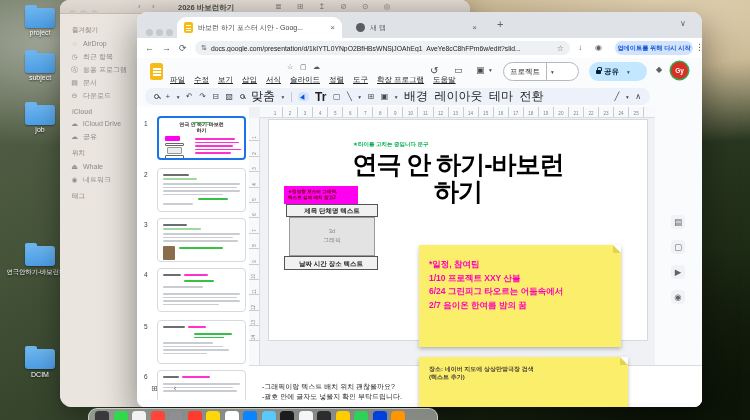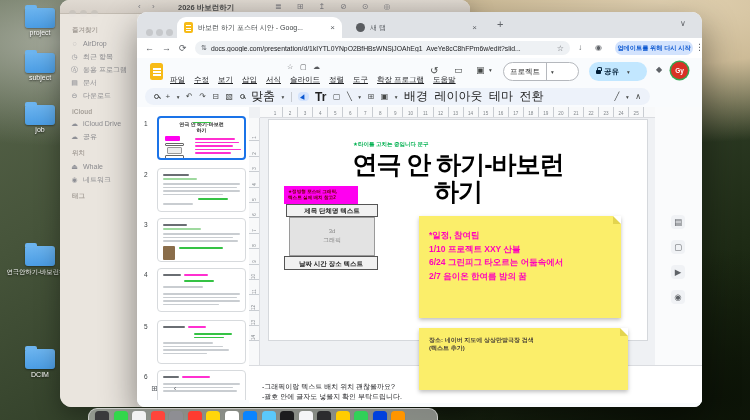--- a/index.html
+++ b/index.html
@@ -77,21 +77,21 @@
   .hr-cell{width:15.05px;flex:none;font-size:4.6px;color:#80868b;border-right:1px solid #c9cdd2;text-align:center;line-height:13px;}
   .vruler{position:absolute;left:0;top:11px;width:11px;height:247px;background:#f8f9fa;border-right:1px solid #dadce0;overflow:hidden;padding-top:8px;}
   .vr-cell{height:15.4px;font-size:4.6px;color:#80868b;border-bottom:1px solid #c9cdd2;display:flex;align-items:flex-end;justify-content:center;}
   .vr-cell span{transform:rotate(-90deg);display:block;}
   .slidecanvas{position:absolute;left:19px;top:12px;width:380px;height:222px;background:#fff;border:1px solid #d5d8dc;z-index:2;}
   .green-note{position:absolute;left:84px;top:21px;font-size:5.5px;color:#00b050;font-weight:700;white-space:nowrap;}
   .slide-title{position:absolute;left:0;top:31px;width:100%;text-align:center;font-size:25px;line-height:27px;font-weight:800;color:#000;letter-spacing:-1px;}
   .magenta-box{position:absolute;left:15px;top:66px;width:74px;height:18px;background:#ff00f0;color:#6f0000;font-size:4.6px;font-weight:700;line-height:5.6px;padding:3px 2px 0 4px;}
   .gbox{position:absolute;border:1px solid #555;background:#f1f1f1;font-size:6.5px;font-weight:700;color:#222;text-align:center;}
   .gbox.body{background:#e3e3e3;border-color:#9a9a9a;color:#8a8a8a;font-weight:400;font-size:6px;line-height:9px;}
-  .sticky{position:absolute;background:#fbee6a;box-shadow:0 2px 4px rgba(0,0,0,.25);}
+  .sticky{position:absolute;background:#fbee6a;box-shadow:0 2px 4px rgba(0,0,0,.25);margin-top:29px;}
   .sticky .fold{position:absolute;right:0;top:0;width:0;height:0;border-style:solid;border-width:0 8px 8px 0;border-color:#fff #fff #e3d44e #e3d44e;}
   .sticky1-line{font-size:8.5px;line-height:13.6px;font-weight:700;color:#ff00bb;white-space:nowrap;}
   .sticky2-line{font-size:6px;line-height:8px;color:#4a4238;font-weight:600;}
   .notespanel{position:absolute;left:112px;top:307px;width:453px;height:38px;background:#fff;border-top:1px solid #dadce0;z-index:1;}
   .note-line{font-size:7px;line-height:9.5px;color:#202124;}
   .rail{position:absolute;left:518px;top:49px;width:47px;height:258px;background:#fafbfc;}
   .rail-ic{width:14px;height:14px;display:flex;align-items:center;justify-content:center;font-size:8.5px;color:#5f6368;background:#f0f2f5;border-radius:4px;margin:0 auto;}
   
   .dock{left:88px;top:408px;width:350px;height:16px;background:rgba(250,250,250,.5);border:1px solid rgba(255,255,255,.55);border-bottom:none;border-radius:9px 9px 0 0;display:flex;gap:4.5px;padding:2px 6px;}
   .dock-ico{width:14px;height:14px;border-radius:3.5px;flex:none;box-shadow:0 1px 1px rgba(0,0,0,.3);}

